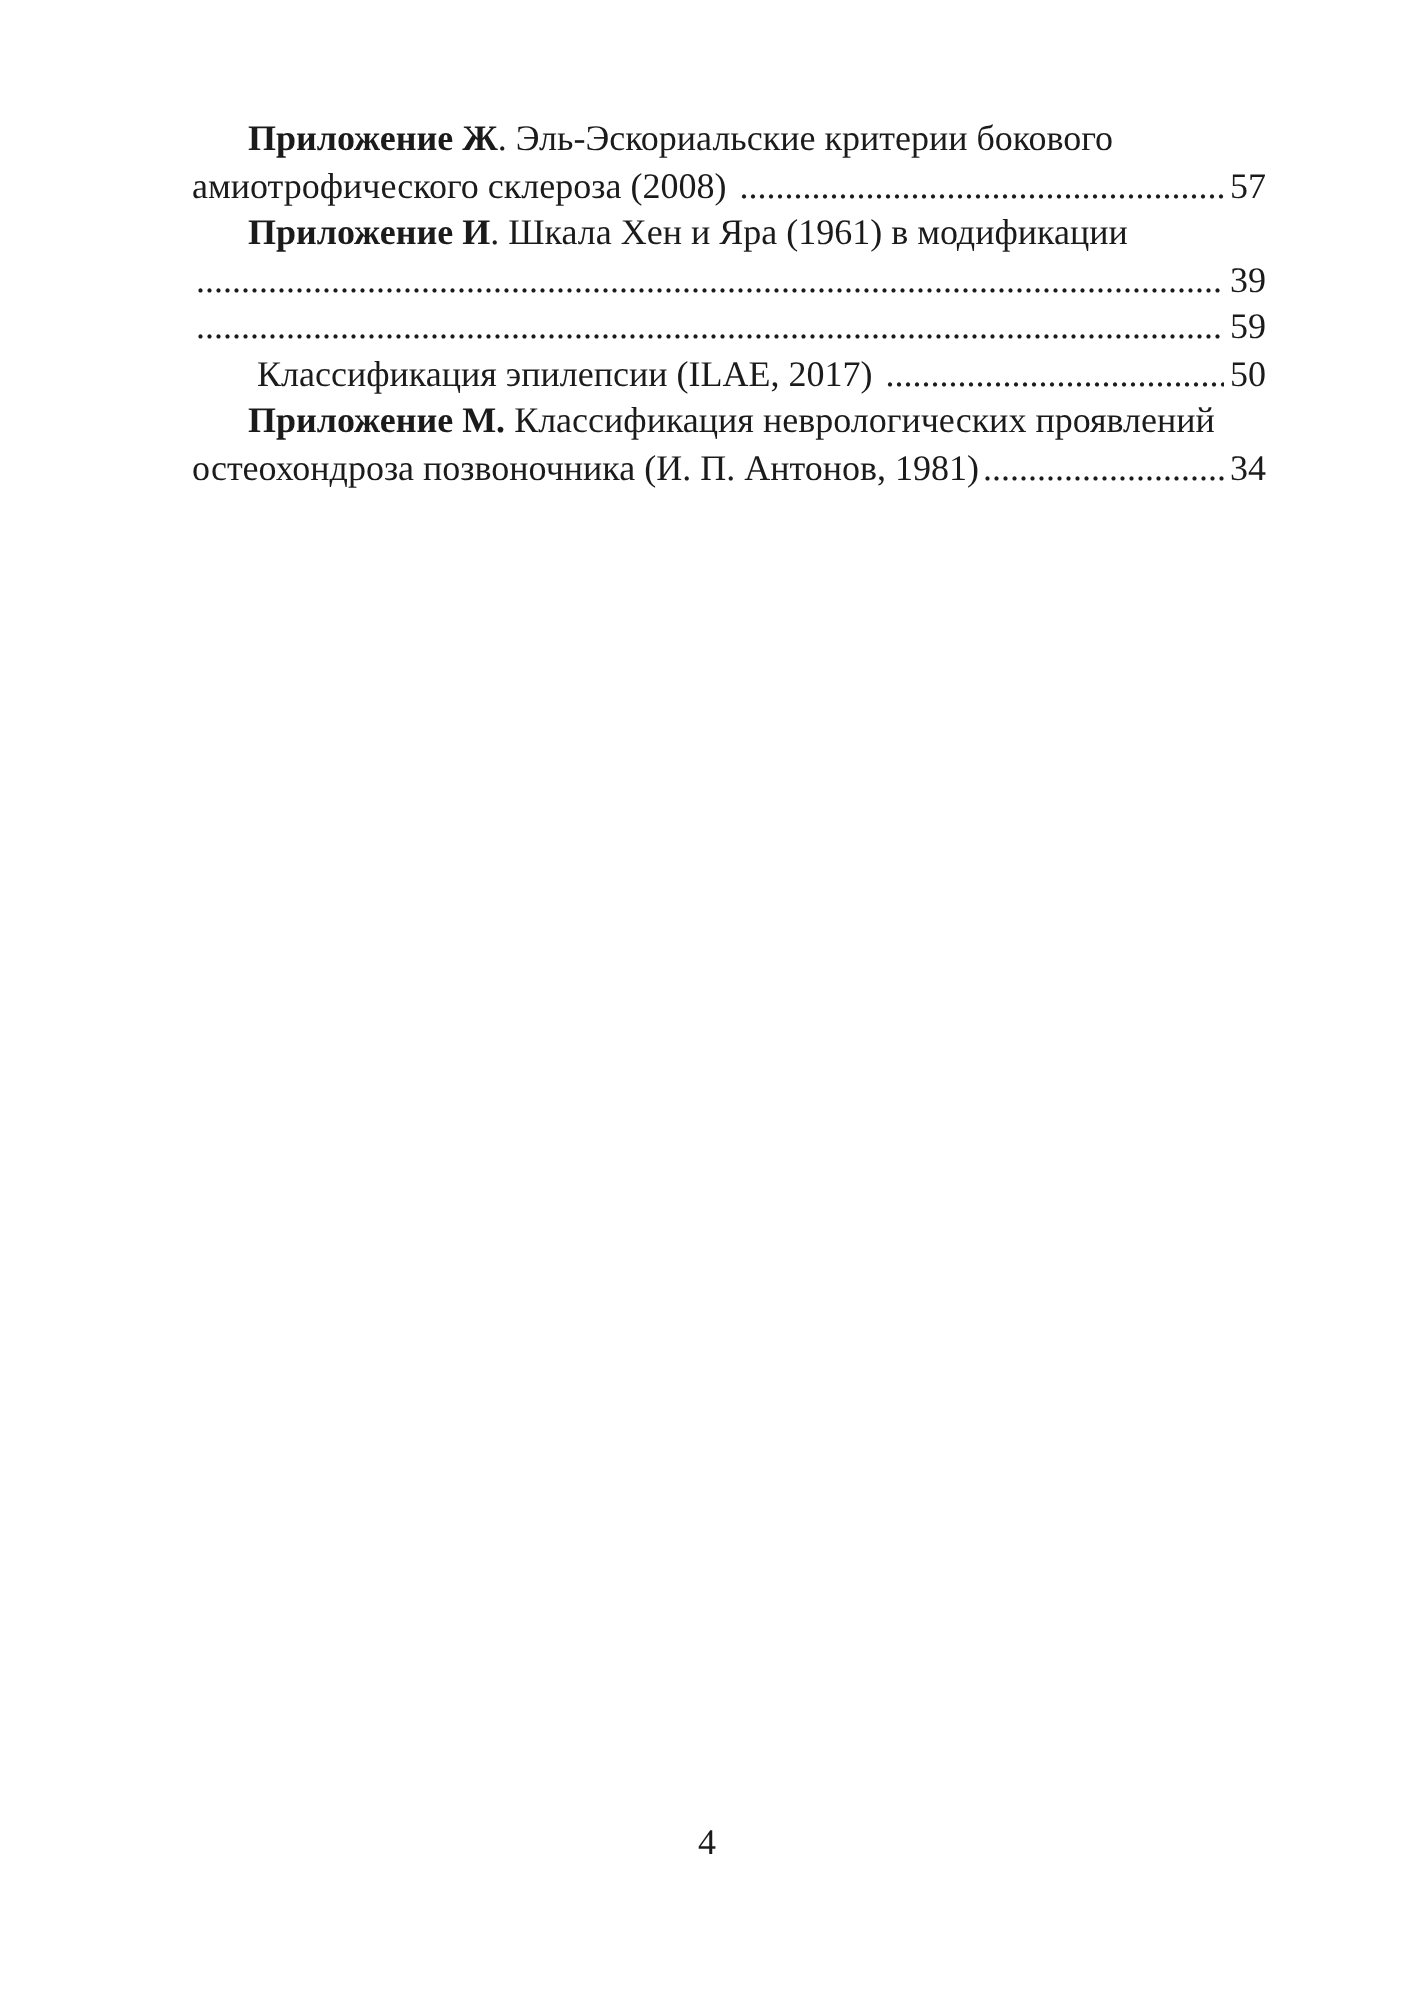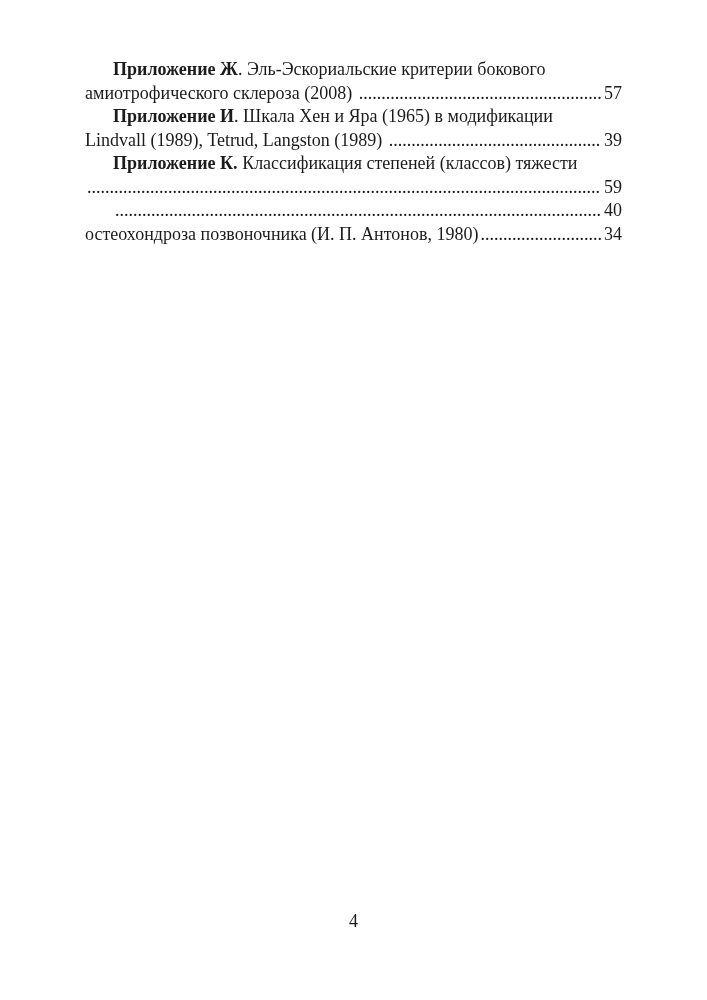--- a/index.html
+++ b/index.html
@@ -8,21 +8,21 @@
     width: 707px;
     height: 1000px;
     background: #ffffff;
     position: relative;
     overflow: hidden;
     font-family: "Liberation Serif", "DejaVu Serif", serif;
     color: #1b1b1b;
   }
   .toc {
     position: absolute;
-    left: 85px;
+    left: 96px;
     top: 58px;
     width: 537px;
     font-size: 18px;
     line-height: 23.5px;
   }
   .ln {
     margin: 0;
     white-space: pre;
   }
   .ln.indent { text-indent: 28px; }
@@ -61,29 +61,29 @@
 </head>
 <body>
 
 <div class="page">
   <main class="toc">
 
     <p class="ln indent"><b>Приложение Ж</b><span>. Эль-Эскориальские критерии бокового</span></p>
 
     <p class="ln fill"><span class="t">амиотрофического склероза (2008) </span><span class="leader">........................................................................................................................................................................</span><span class="pg">57</span></p>
 
-    <p class="ln indent"><b>Приложение И</b><span>. Шкала Хен и Яра (1965) в модификации</span></p>
+    <p class="ln indent"><b>Приложение И</b><span>. Шкала Хен и Яра (1961) в модификации</span></p>
 
-    <p class="ln fill"><span class="t">Lindvall (1989), Tetrud, Langston (1989) </span><span class="leader">........................................................................................................................................................................</span><span class="pg">39</span></p>
+    <p class="ln fill"><span class="leader">........................................................................................................................................................................</span><span class="pg">39</span></p>
 
-    <p class="ln indent"><b>Приложение К.</b><span> Классификация степеней (классов) тяжести</span></p>
 
     <p class="ln fill"><span class="leader">........................................................................................................................................................................</span><span class="pg">59</span></p>
 
-    <p class="ln fill indent-flex"><span class="leader">........................................................................................................................................................................</span><span class="pg">40</span></p>
+    <p class="ln fill indent-flex"><span class="t"> Классификация эпилепсии (ILAE, 2017) </span><span class="leader">........................................................................................................................................................................</span><span class="pg">50</span></p>
 
+    <p class="ln indent"><b>Приложение М.</b><span> Классификация неврологических проявлений</span></p>
 
-    <p class="ln fill"><span class="t">остеохондроза позвоночника (И. П. Антонов, 1980)</span><span class="leader">........................................................................................................................................................................</span><span class="pg">34</span></p>
+    <p class="ln fill"><span class="t">остеохондроза позвоночника (И. П. Антонов, 1981)</span><span class="leader">........................................................................................................................................................................</span><span class="pg">34</span></p>
 
   </main>
 
   <footer class="page-footer"><span>4</span></footer>
 </div>
 
 </body></html>

